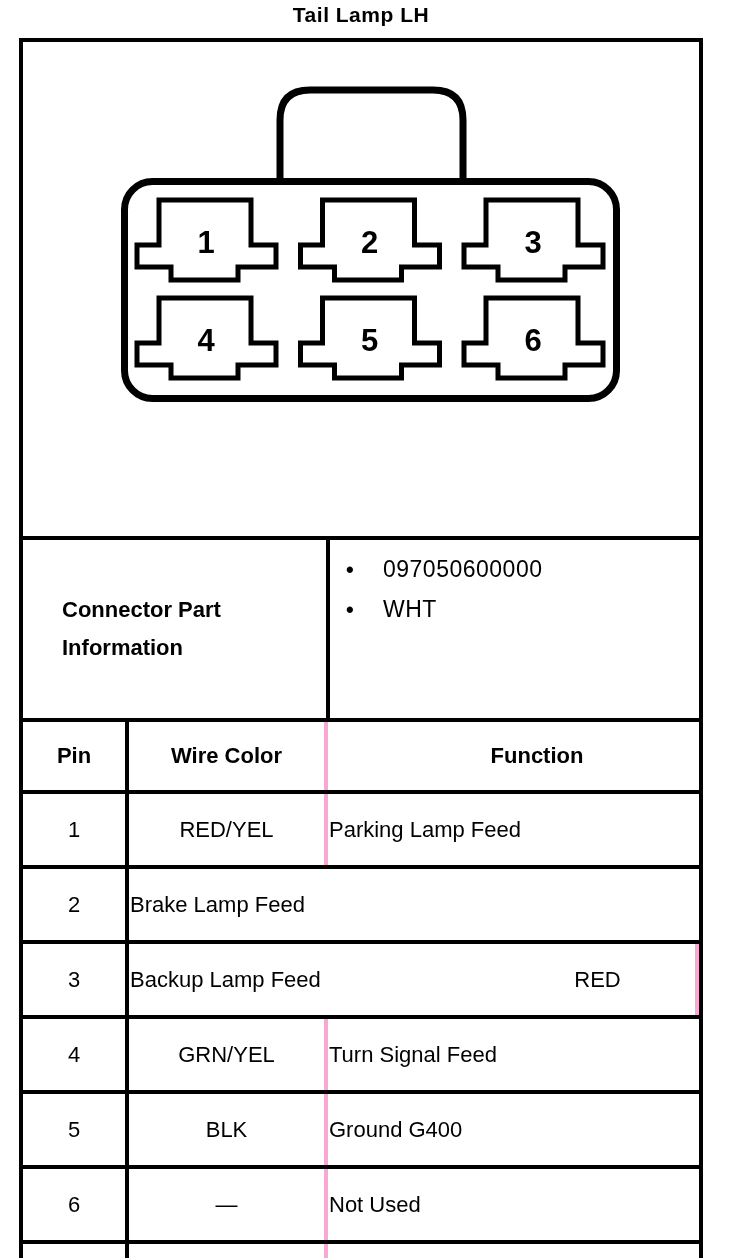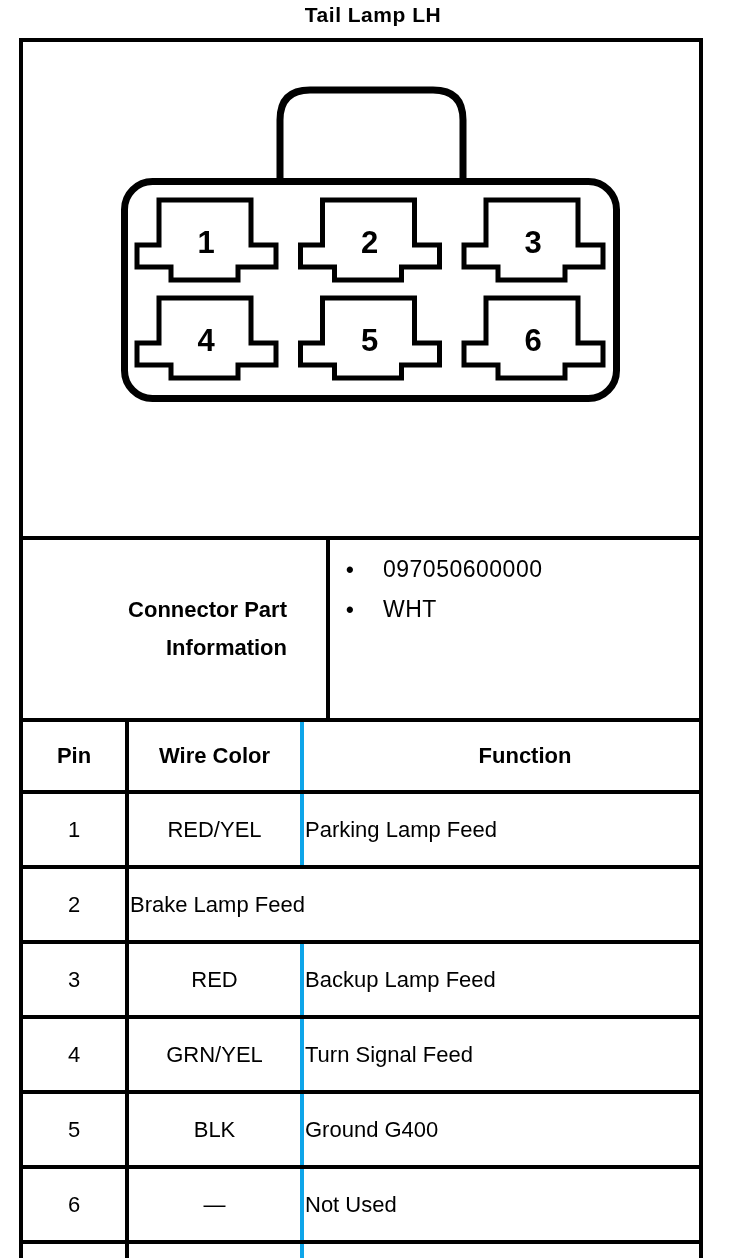--- a/index.html
+++ b/index.html
@@ -9,21 +9,21 @@
     width: 736px;
     height: 1258px;
     background: #ffffff;
     color: #000000;
     font-family: "Liberation Sans", sans-serif;
     overflow: hidden;
   }
   .doc-title {
     position: absolute;
     top: 3px;
-    left: 16px;
+    left: 4px;
     width: 644px;
     padding-left: 70px;
     text-align: center;
     font-size: 21px;
     font-weight: bold;
     letter-spacing: 0.5px;
   }
   .sheet {
     position: absolute;
     left: 19px;
@@ -37,31 +37,31 @@
   }
   .row { display: flex; border-top: 4px solid #000000; width: 676px; }
   .diagram-section { height: 494px; border-top: none; display: block; }
   .partinfo-row { height: 182px; }
   .header-row { height: 72px; }
   .data-row { height: 75px; }
   .partial-row { height: 18px; }
 
   .cell { display: flex; align-items: center; justify-content: center; }
   .c1 { width: 106px; border-right: 4px solid #000000; text-align: center; }
-  .c2 { width: 175px; border-right: 4px solid #0ea5e9; }
+  .c2 { width: 199px; border-right: 4px solid #f9a8d4; }
   .c3 { flex: 1; justify-content: flex-start; padding-left: 1px; }
 
   .pi-left {
     width: 307px;
     border-right: 4px solid #000000;
     display: flex; align-items: center; justify-content: center;
   }
   .pi-left .label-text {
     max-width: 225px;
-    text-align: right;
+    text-align: left;
     font-size: 22px;
     font-weight: bold;
     line-height: 38px;
   }
   .pi-right { flex: 1; padding-top: 14px; }
   .bullet-item { display: flex; align-items: flex-start; padding-left: 16px; margin-bottom: 9px; }
   .bullet-dot { width: 37px; font-size: 22px; font-weight: bold; line-height: 31px; }
   .bullet-text { font-size: 23px; font-weight: normal; line-height: 31px; letter-spacing: 0.5px; }
 
   .hdr { font-size: 22px; font-weight: bold; }
@@ -130,22 +130,22 @@
       <div class="cell c1 val">1</div>
       <div class="cell c2 val">RED/YEL</div>
       <div class="cell c3 fn">Parking Lamp Feed</div>
     </div>
     <div class="row data-row">
       <div class="cell c1 val">2</div>
       <div class="cell c3 fn">Brake Lamp Feed</div>
     </div>
     <div class="row data-row">
       <div class="cell c1 val">3</div>
+      <div class="cell c3 fn">Backup Lamp Feed</div>
       <div class="cell c2 val">RED</div>
-      <div class="cell c3 fn">Backup Lamp Feed</div>
     </div>
     <div class="row data-row">
       <div class="cell c1 val">4</div>
       <div class="cell c2 val">GRN/YEL</div>
       <div class="cell c3 fn">Turn Signal Feed</div>
     </div>
     <div class="row data-row">
       <div class="cell c1 val">5</div>
       <div class="cell c2 val">BLK</div>
       <div class="cell c3 fn">Ground G400</div>

